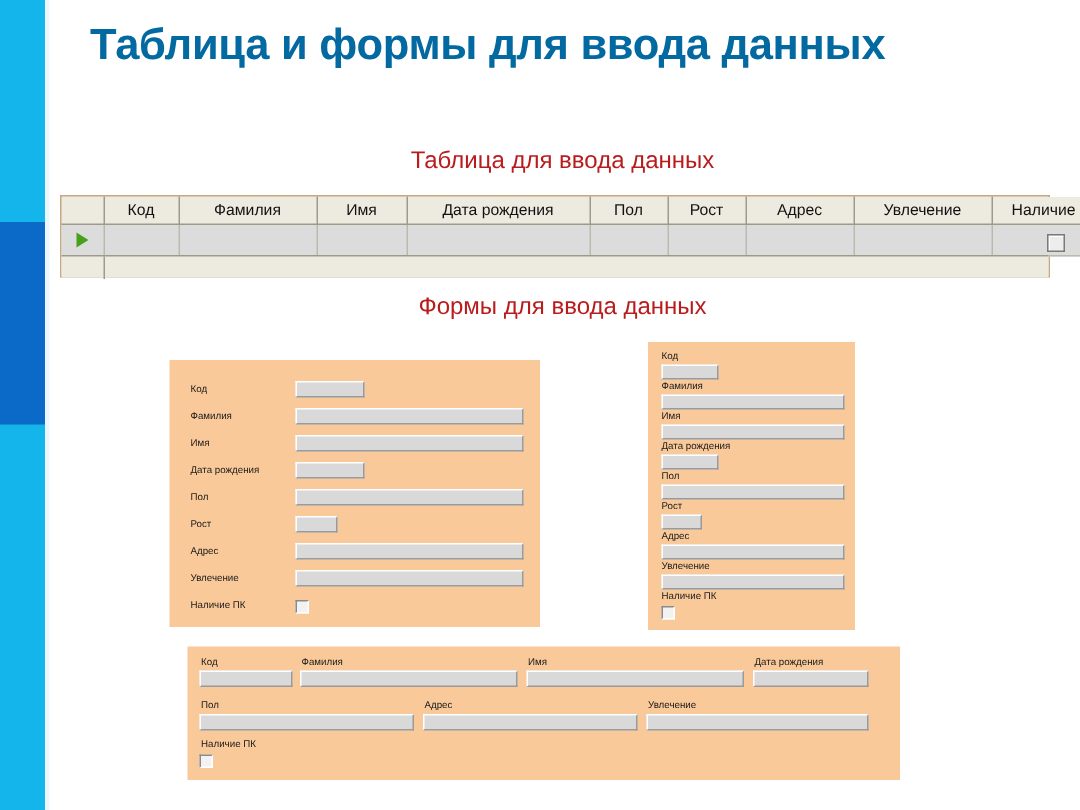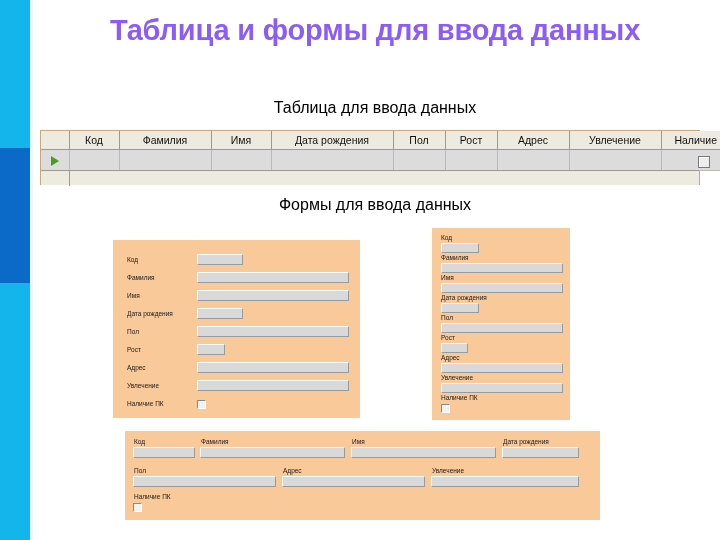--- a/index.html
+++ b/index.html
@@ -40,33 +40,32 @@
     height: 540px;
     background: #eaf7fd;
   }
 
   
   #page-title {
     position: absolute;
     left: 60px;
     top: 14px;
     width: 630px;
-    text-align: center;
-    color: #8b5cf6;
+    color: #0369a1;
     font-size: 29px;
     font-weight: bold;
     line-height: 1.12;
     letter-spacing: -0.2px;
   }
   .section-subtitle {
     position: absolute;
     width: 630px;
     left: 60px;
     text-align: center;
-    color: #000000;
+    color: #b91c1c;
     font-size: 16px;
     font-weight: normal;
   }
   #subtitle-table { top: 99px; }
   #subtitle-forms { top: 196px; }
 
   
   #datasheet {
     position: absolute;
     left: 40px;

